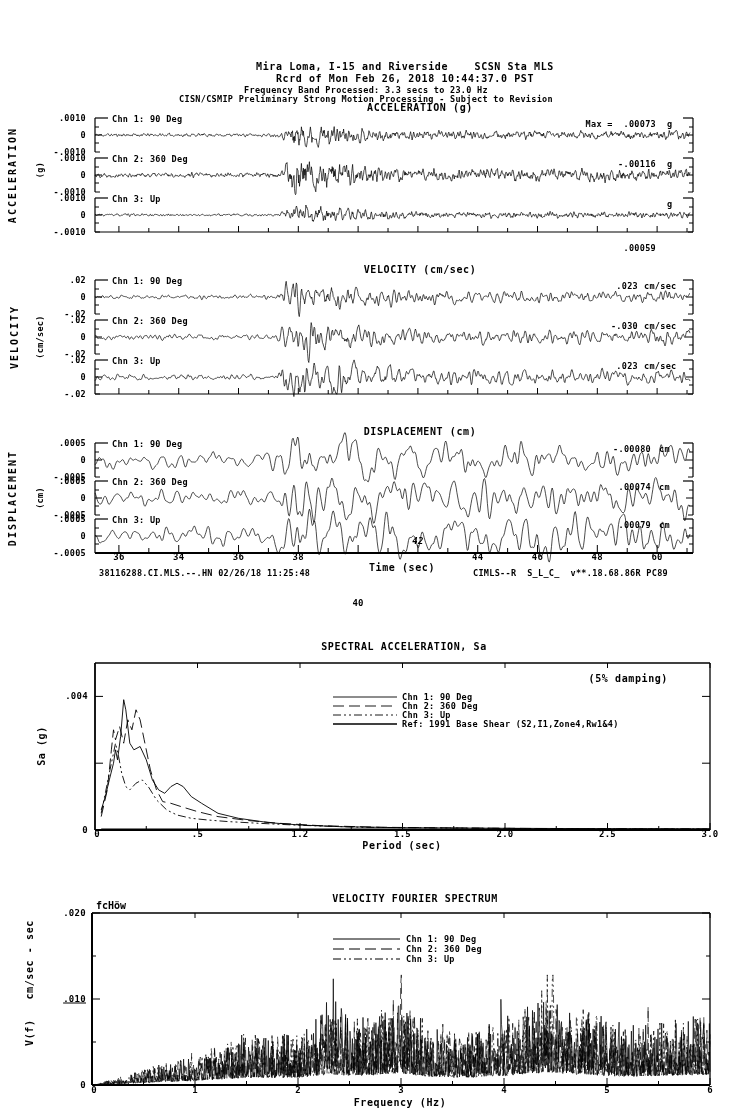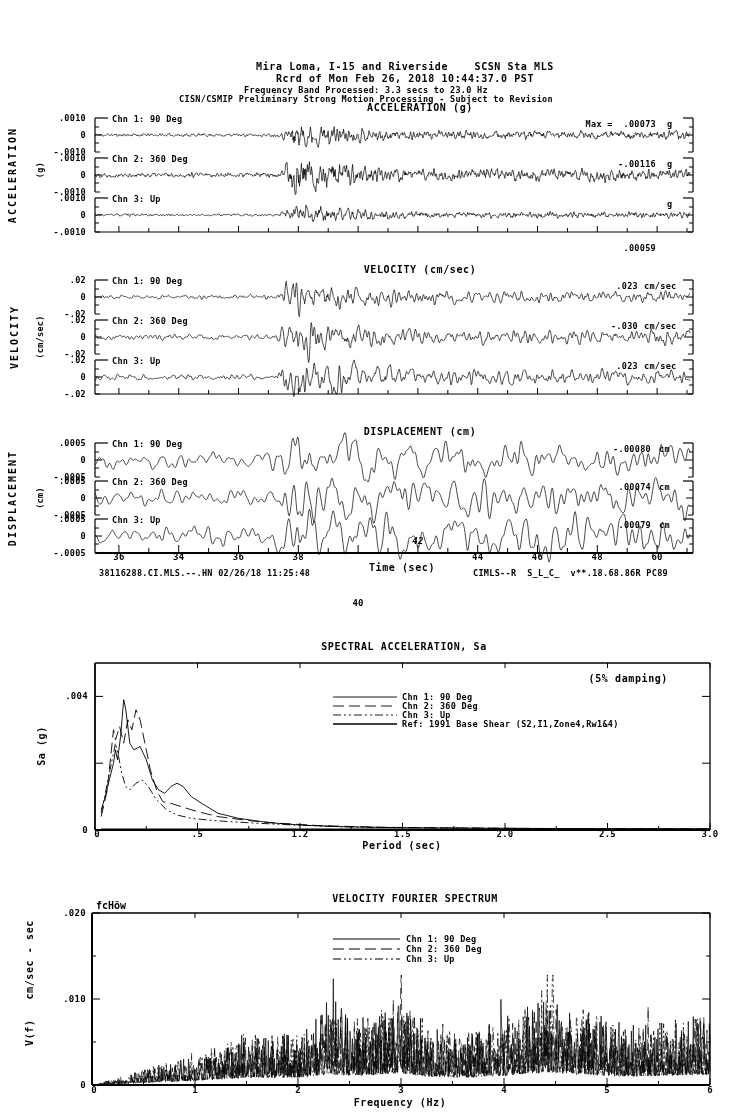--- a/index.html
+++ b/index.html
@@ -384,19 +384,19 @@
       <div class="t tl f8" style="left: 402px; top: 715px;">Chn 3: Up</div>
       <div class="t tl f8" style="left: 402px; top: 724px;">Ref: 1991 Base Shear (S2,I1,Zone4,Rw1&amp;4)</div>
       <div class="t tc f9" style="left: 94px; top: 1090px;">0</div>
       <div class="t tc f9" style="left: 195px; top: 1090px;">1</div>
       <div class="t tc f9" style="left: 298px; top: 1090px;">2</div>
       <div class="t tc f9" style="left: 401px; top: 1090px;">3</div>
       <div class="t tc f9" style="left: 504px; top: 1090px;">4</div>
       <div class="t tc f9" style="left: 607px; top: 1090px;">5</div>
       <div class="t tc f9" style="left: 710px; top: 1090px;">6</div>
       <div class="t tr f9" style="left: 86px; top: 1085px;">0</div>
-      <div class="t tr f9" style="left: 86px; top: 999px;">.010</div>
+      <div class="t tr f9" style="left: 86px; top: 999px; text-decoration: underline;">.010</div>
       <div class="t tr f9" style="left: 86px; top: 913px;">.020</div>
       <div class="t tl f8" style="left: 406px; top: 939px;">Chn 1: 90 Deg</div>
       <div class="t tl f8" style="left: 406px; top: 949px;">Chn 2: 360 Deg</div>
       <div class="t tl f8" style="left: 406px; top: 959px;">Chn 3: Up</div>
     </div>
 </div>
 
 </body></html>

